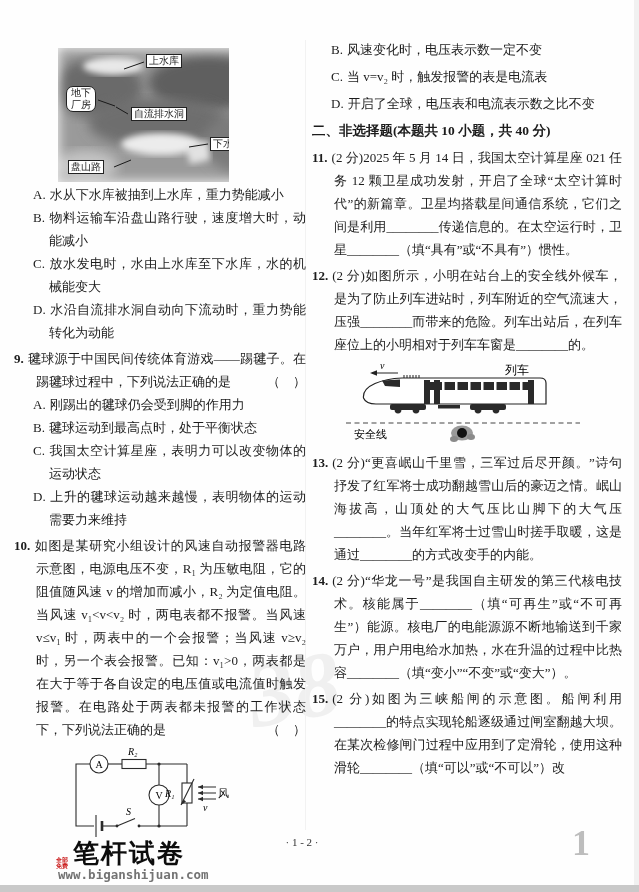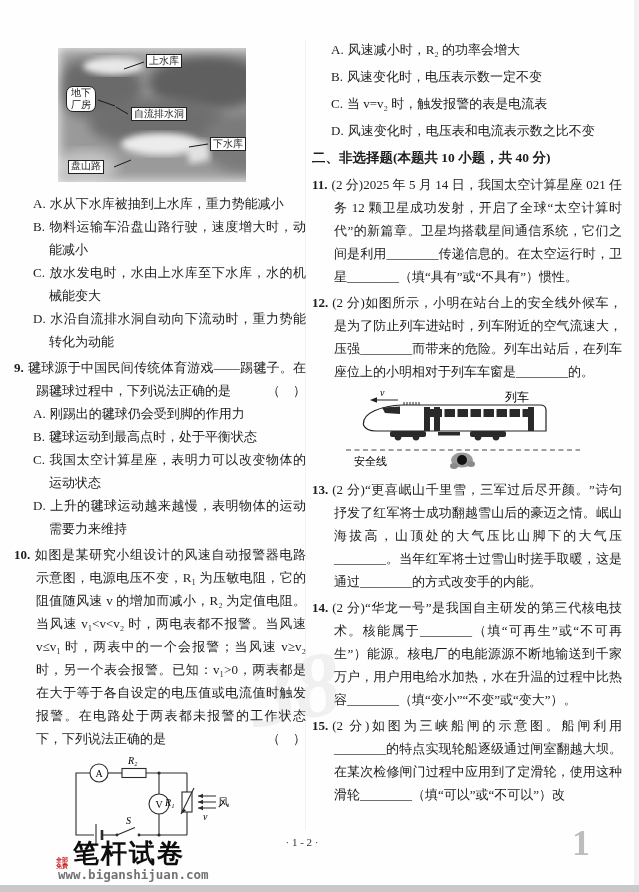--- a/index.html
+++ b/index.html
@@ -12,21 +12,21 @@
   #left-col{left:14px;width:292px;}
   #right-col{left:312px;top:38px;width:310px;}
   .q,.opt{font-size:13px;line-height:23px;text-align:justify;}
   .q{padding-left:22px;text-indent:-22px;margin-top:3px;}
   .q-num{font-weight:bold;margin-right:4px;}
   .opt{padding-left:16px;text-indent:-16px;margin-left:19px;}
   .opt .opt-label{margin-right:4px;}
   .bracket{float:right;text-indent:0;}
   .section-header{font-size:13.5px;font-weight:bold;line-height:24px;margin:3px 0 2px 0;}
   
-  #photo{position:relative;width:188px;height:134px;margin:4px 0 10px 44px;overflow:hidden;}
+  #photo{position:relative;width:171px;height:134px;margin:4px 0 1px 44px;overflow:hidden;}
   .photo-label{
     position:absolute;background:#ffffff;border:1px solid #222;
     font-size:10px;line-height:12px;padding:0 2px;white-space:nowrap;z-index:3;
   }
   .photo-label.twoline{white-space:normal;width:24px;text-align:center;border-radius:7px;}
   
   .figure-svg{display:block;}
   #circuit-wrap{margin:4px 0 0 40px;}
   #train-wrap{margin:4px 0 2px 30px;}
   svg text{font-family:"Liberation Serif","DejaVu Serif",serif;}
@@ -81,21 +81,21 @@
         <line x1="40" y1="52" x2="57" y2="58"></line>
         <line x1="70" y1="66" x2="58" y2="59"></line>
         <line x1="150" y1="96" x2="131" y2="99"></line>
         <line x1="56" y1="119" x2="73" y2="112"></line>
       </g>
     </svg>
     <div class="photo-label" style="left:88px;top:6px;">上水库</div>
     <div class="photo-label twoline" style="left:8px;top:38px;">地下厂房</div>
     <div class="photo-label" style="left:73px;top:59px;">自流排水洞</div>
     <div class="photo-label" style="left:152px;top:89px;">下水库</div>
-    <div class="photo-label" style="left:10px;top:112px;font-family:Liberation Mono, monospace;">盘山路</div>
+    <div class="photo-label" style="left:10px;top:112px;">盘山路</div>
   </div>
 
   <div class="opt">
     <span class="opt-label">A.</span><span>水从下水库被抽到上水库，重力势能减小</span>
   </div>
   <div class="opt">
     <span class="opt-label">B.</span><span>物料运输车沿盘山路行驶，速度增大时，动能减小</span>
   </div>
   <div class="opt">
     <span class="opt-label">C.</span><span>放水发电时，水由上水库至下水库，水的机械能变大</span>
@@ -169,30 +169,27 @@
       <text x="72" y="70" font-size="10" class="svg-italic">S</text>
       <circle cx="105" cy="19" r="1.6" fill="#2b2b2b"></circle>
       <circle cx="105" cy="81" r="1.6" fill="#2b2b2b"></circle>
     </svg>
   </div>
 </div>
 
 <div id="right-col" class="col">
 
   <div class="opt" style="margin-bottom:4px;">
-    <span class="opt-label">A.</span><span>风速减小时，R₂ 的功率会增大</span>
-  </div>
-  <div class="opt" style="margin-bottom:4px;">
     <span class="opt-label">B.</span><span>风速变化时，电压表示数一定不变</span>
   </div>
   <div class="opt" style="margin-bottom:4px;">
     <span class="opt-label">C.</span><span>当 v=v₂ 时，触发报警的表是电流表</span>
   </div>
   <div class="opt" style="margin-bottom:4px;">
-    <span class="opt-label">D.</span><span>风速变化时，电压表和电流表示数之比不变</span>
+    <span class="opt-label">D.</span><span>开启了全球，电压表和电流表示数之比不变</span>
   </div>
 
   <div class="section-header">二、非选择题(本题共 10 小题，共 40 分)</div>
 
   <div class="q">
     <span class="q-num">11.</span><span>(2 分)2025 年 5 月 14 日，我国太空计算星座 021 任务 12 颗卫星成功发射，开启了全球“太空计算时代”的新篇章。卫星均搭载星间通信系统，它们之间是利用________传递信息的。在太空运行时，卫星________（填“具有”或“不具有”）惯性。</span>
   </div>
 
   <div class="q">
     <span class="q-num">12.</span><span>(2 分)如图所示，小明在站台上的安全线外候车，是为了防止列车进站时，列车附近的空气流速大，压强________而带来的危险。列车出站后，在列车座位上的小明相对于列车车窗是________的。</span>

